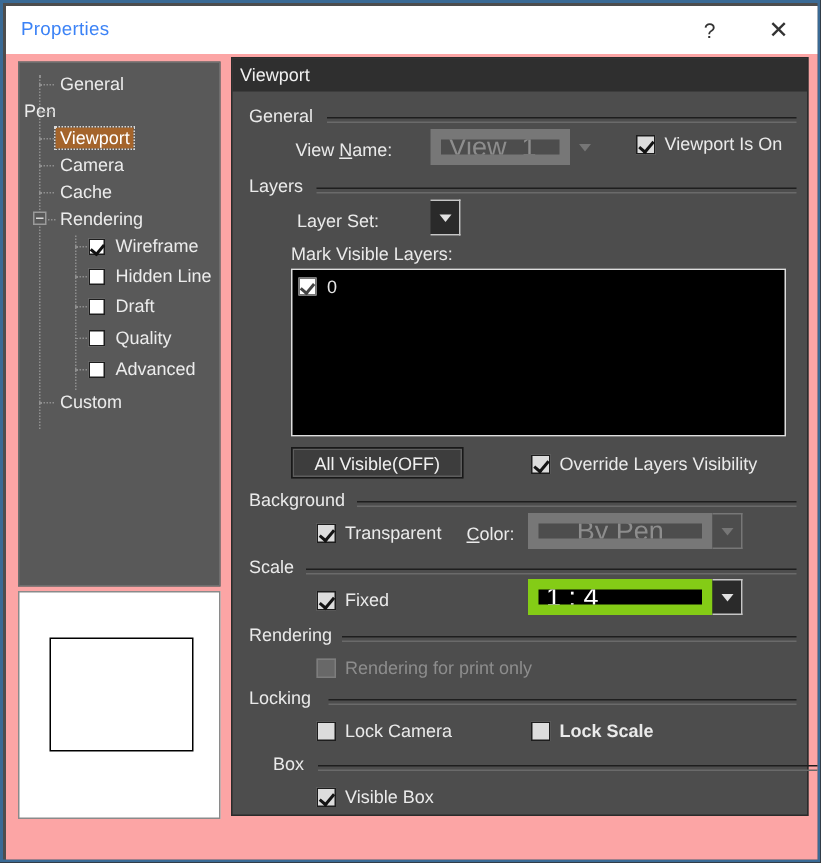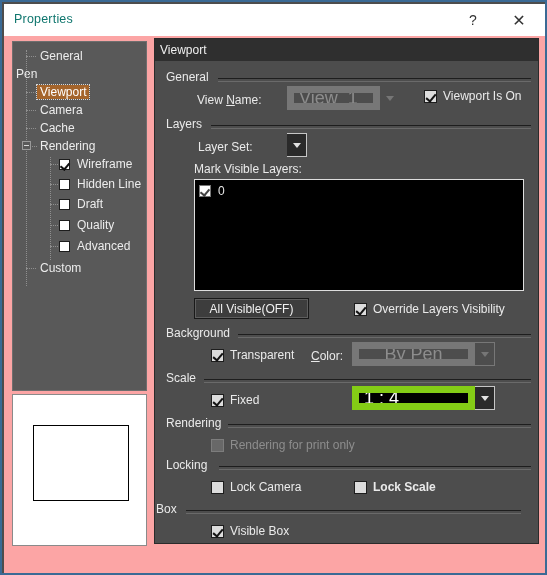--- a/index.html
+++ b/index.html
@@ -26,21 +26,21 @@
     position: absolute;
     left: 2px; top: 2px;
     width: 543px; height: 32px;
     background: #ffffff;
     box-sizing: border-box;
   }
   .titlebar-text {
     position: absolute;
     left: 10px; top: 8px;
     font-size: 12.5px;
-    color: #0f766e;
+    color: #3b82f6;
     letter-spacing: .2px;
   }
   .title-btn {
     position: absolute;
     top: 0;
     width: 44px; height: 32px;
     color: #333333;
     font-size: 14px;
     display: flex;
     align-items: center;
@@ -521,21 +521,21 @@
 
         <div class="cb" style="left:55px; top:418px;">
           <div class="box"></div>
           <span>Lock Camera</span>
         </div>
         <div class="cb" style="left:198px; top:418px;font-weight:bold;">
           <div class="box"></div>
           <span>Lock Scale</span>
         </div>
 
-        <div class="grp" style="left:0; top:440px; width:365px;text-align:right;">
+        <div class="grp" style="left:26px; top:440px; width:365px;text-align:right;">
           <div class="grp-title">Box</div>
           <div class="grp-line" style="left:30px; width:335px;"></div>
         </div>
 
         <div class="cb" style="left:55px; top:462px;">
           <div class="box on"></div>
           <span>Visible Box</span>
         </div>
 
       </div>

